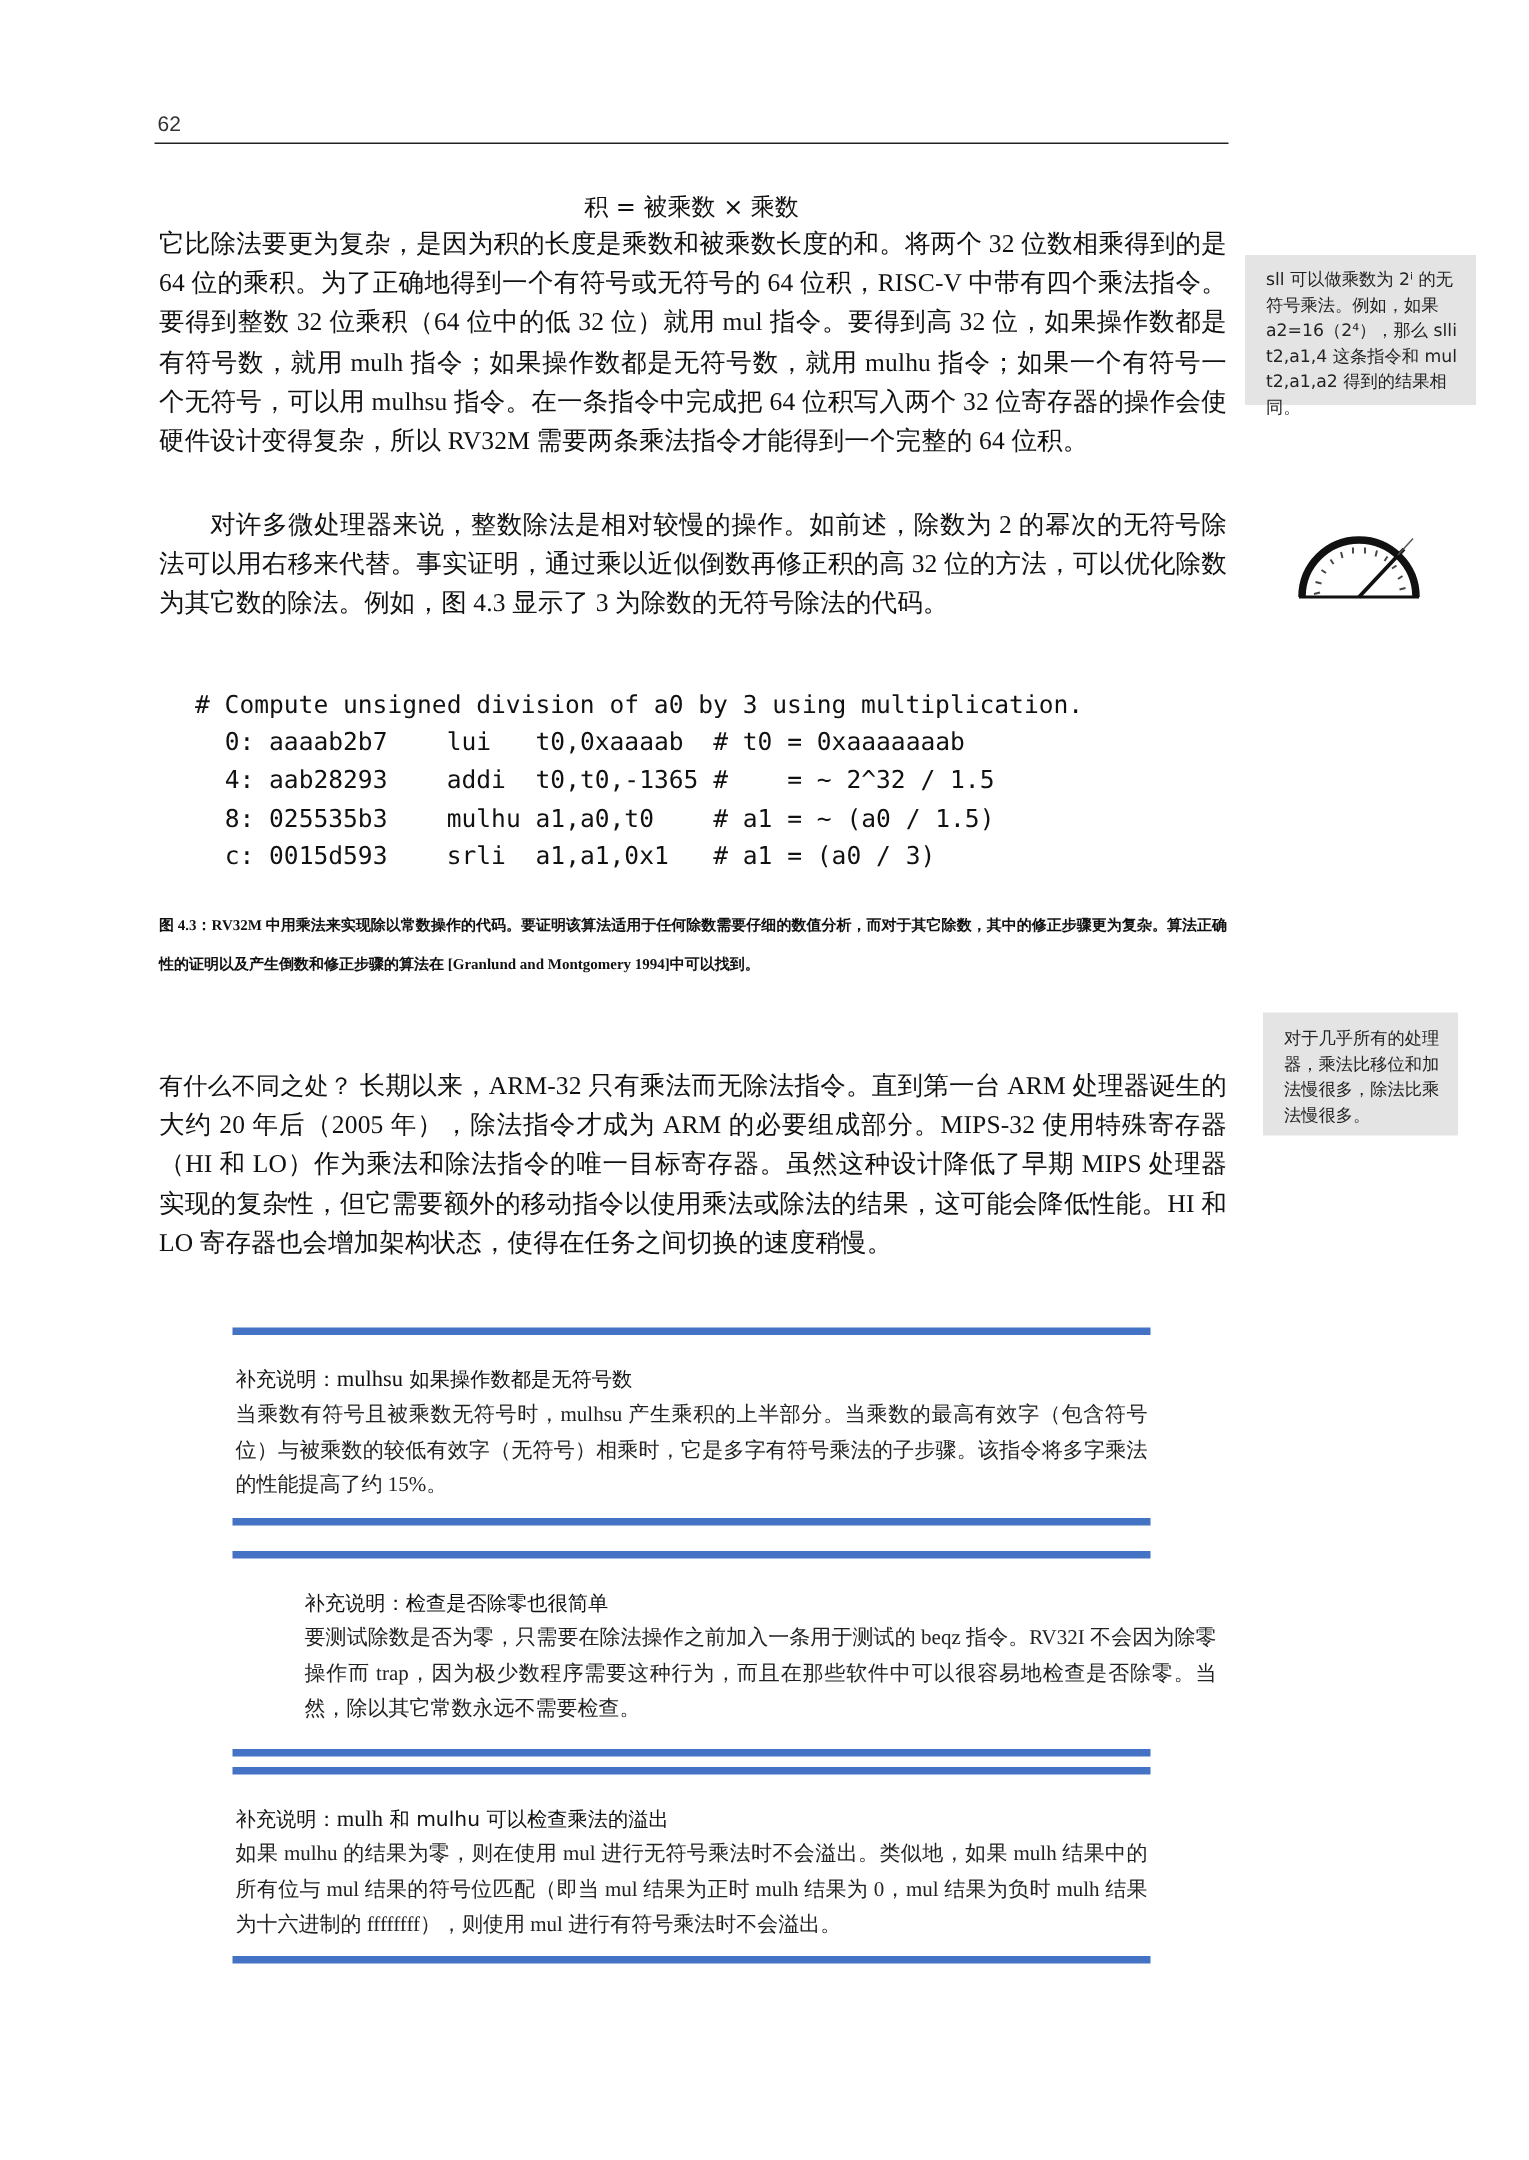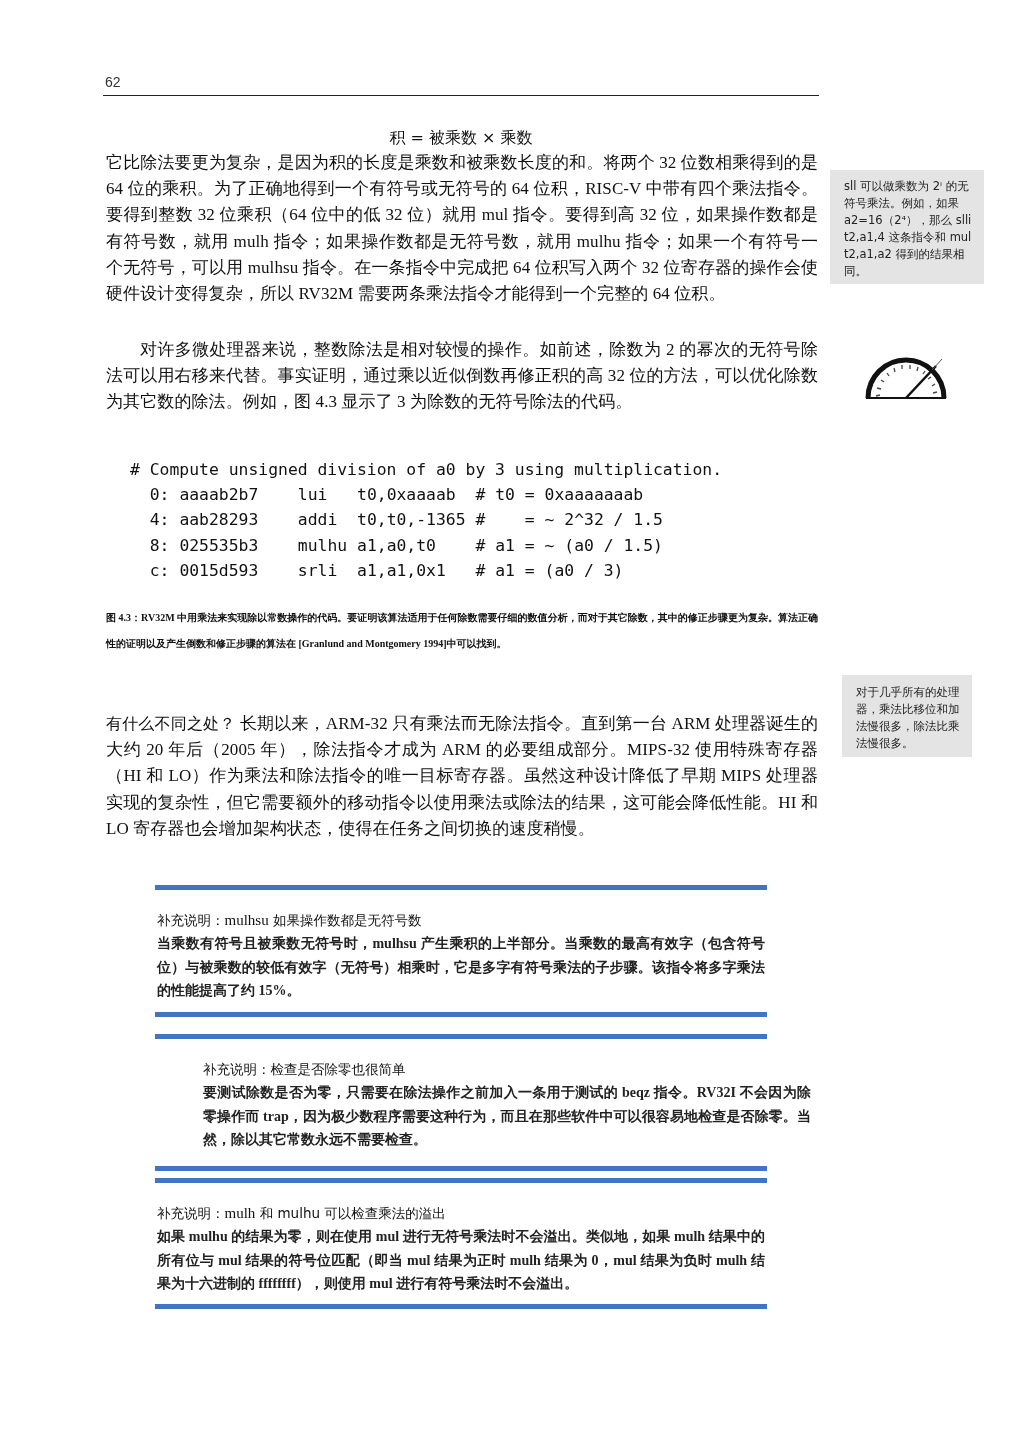--- a/index.html
+++ b/index.html
@@ -10,34 +10,34 @@
     .header-rule { left:103px; top:95px; width:716px; height:1px; background:#222; }
     .formula { left:103px; top:128px; width:716px; text-align:center; font-size:16px;
                font-family:"DejaVu Sans","Liberation Sans",sans-serif; }
     .body-text { left:106px; width:712px; font-size:17px; line-height:26.2px; text-align:justify; letter-spacing:0.1px; }
     .body-text p { margin:0; }
     .indent { text-indent:2em; }
     .p1 { top:150px; }
     .p2 { top:337px; }
     .margin-note { background:#e4e4e4; font-family:"DejaVu Sans","Liberation Sans",sans-serif;
                    font-size:11.5px; line-height:17px; color:#222; padding:8px 10px 8px 14px; box-sizing:border-box; }
-    .note1 { left:830px; top:170px; width:154px; height:114px; }
+    .note1 { left:830px; top:170px; width:154px; height:100px; }
     .note2 { left:842px; top:675px; width:130px; height:82px; padding-top:9px; }
     .gauge { left:862px; top:352px; width:88px; height:50px; }
     .code { left:130px; top:457px; font-family:"DejaVu Sans Mono","Liberation Mono",monospace; font-size:16.4px;
             line-height:25.2px; white-space:pre; color:#111; }
     .caption { left:106px; top:605px; width:712px; font-size:10px; line-height:26px; font-weight:bold; text-align:justify; }
     .caption p { margin:0; }
     .p3 { top:711px; }
     .p3 .lead { font-weight:normal; font-family:"DejaVu Sans","Liberation Sans",sans-serif; font-size:16px; }
     .bar { left:155px; width:612px; height:5px; background:#4472c4; }
     .note-block { left:157px; width:608px; font-size:14px; line-height:23.3px; color:#222; text-align:justify; }
     .note-block .nb-title { font-family:"DejaVu Sans","Liberation Sans",sans-serif; font-size:13.5px; color:#111; }
     .note-block .nb-title .en { font-family:Liberation Serif, serif; font-size:15px; }
-    .note-block p { margin:0;font-weight:bold; }
+    .note-block p { margin:0; }
   </style>
 </head>
 <body>
 
 <div class="abs page-num">62</div>
 <div class="abs header-rule"></div>
 
 <div class="abs formula">积 = 被乘数 × 乘数</div>
 
 <div class="abs body-text p1">

